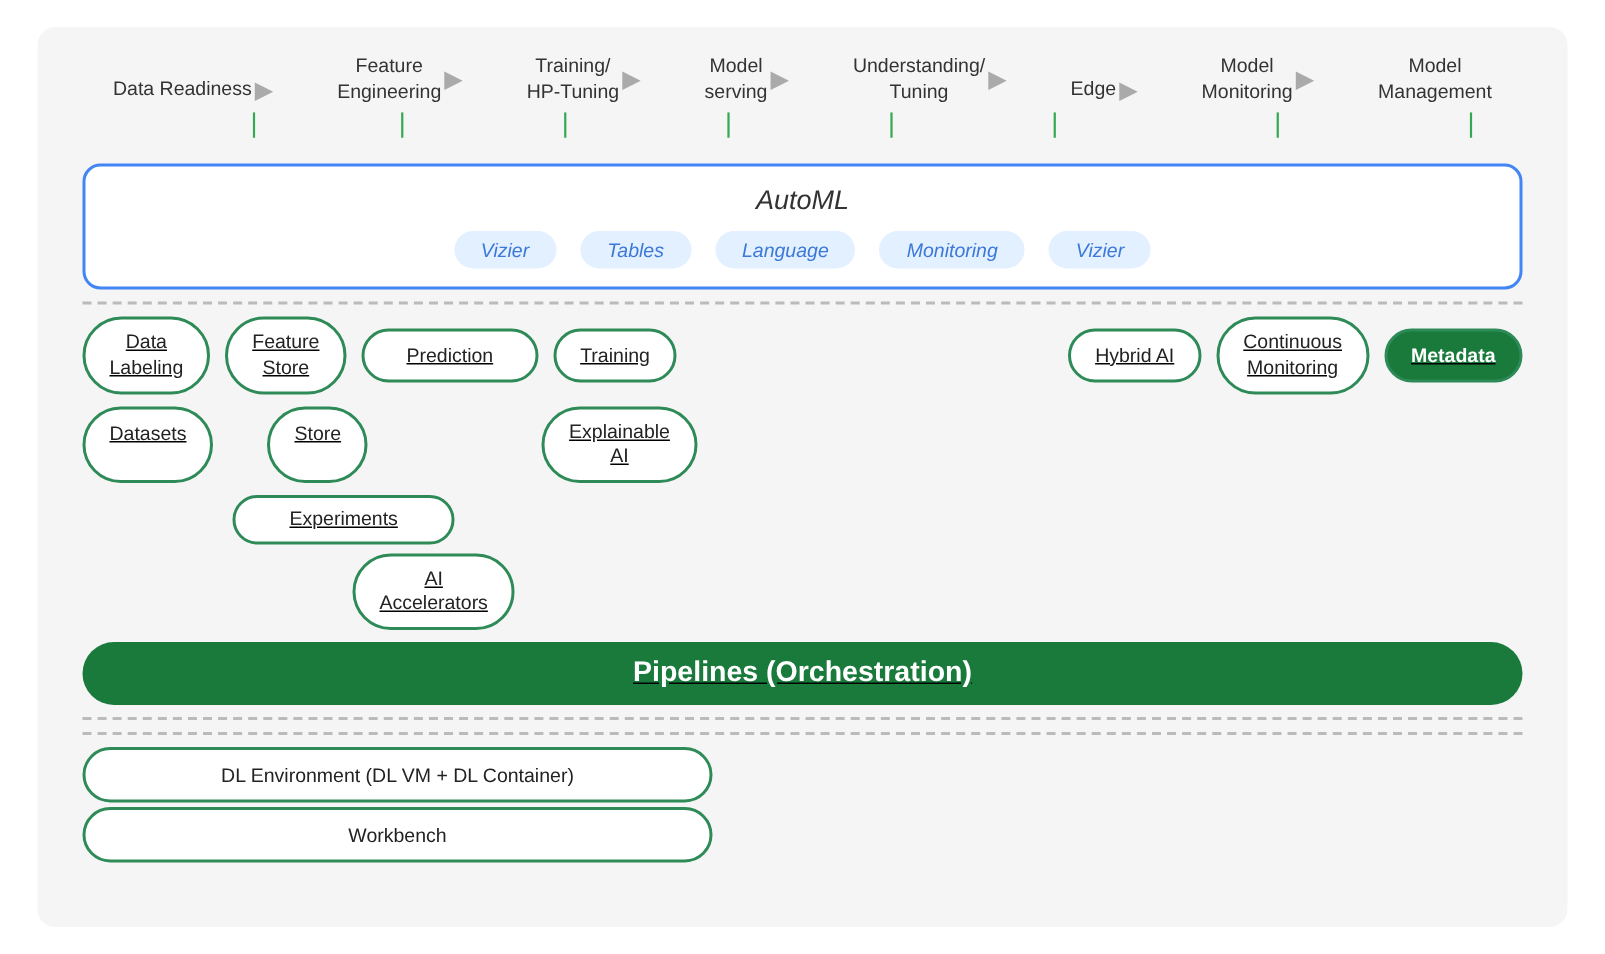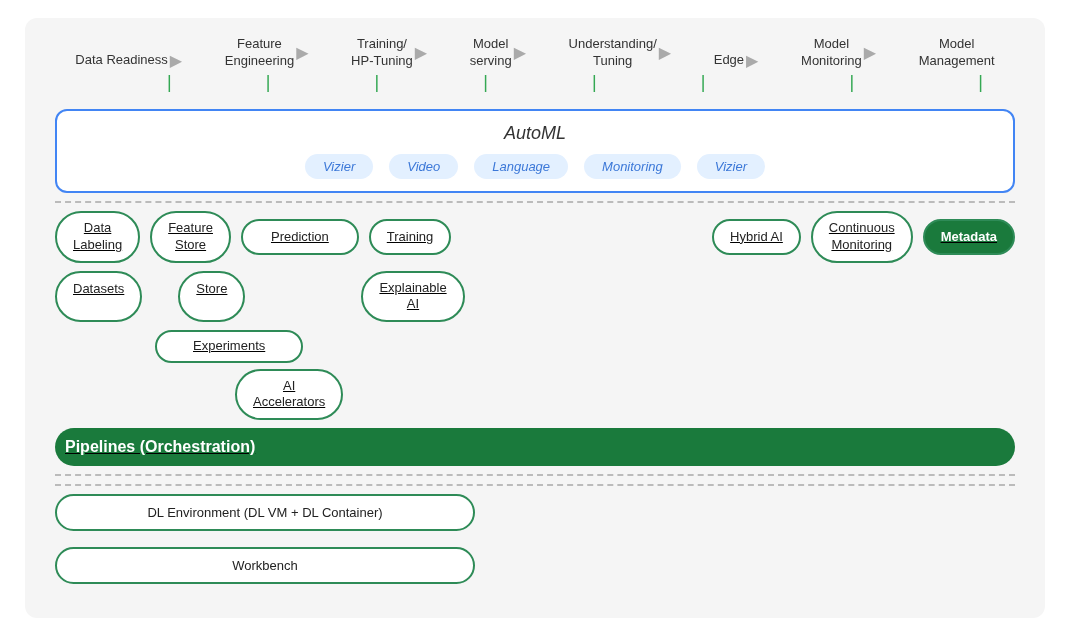--- a/index.html
+++ b/index.html
@@ -106,41 +106,42 @@
     }
     .pill.wide {
       padding: 7px 28px;
     }
 
     
     .pipelines-bar {
       background: #1a7a3c;
       border-radius: 30px;
       padding: 10px;
+      text-align: center;
       color: white;
-      font-size: 16px;
+      font-size: 19px;
       font-weight: bold;
       margin: 6px 0;
     }
 
     
     .bottom-section {
       border-top: 2px dashed #bbb;
       padding-top: 8px;
       margin-top: 4px;
     }
     .bottom-pill {
       border: 2px solid #2e8b57;
       border-radius: 30px;
       padding: 9px 20px;
       font-size: 13px;
       color: #222;
       background: white;
       text-align: center;
-      margin-bottom: 16px;
+      margin-bottom: 3px;
       width: 420px;
     }
 
     
     .row1 {
       display: flex;
       align-items: center;
       gap: 10px;
       margin-bottom: 8px;
       padding: 0 0;
@@ -203,21 +204,21 @@
     <span style="color:#34a853;font-size:18px;margin-right:20px;">|</span>
     <span style="color:#34a853;font-size:18px;margin-right:-20px;">|</span>
   </div>
 
   <div class="main-content">
 
     <div class="automl-box">
       <div class="automl-title">AutoML</div>
       <div class="automl-chips">
         <div class="automl-chip">Vizier</div>
-        <div class="automl-chip">Video</div>
+        <div class="automl-chip">Tables</div>
         <div class="automl-chip">Language</div>
         <div class="automl-chip">Monitoring</div>
         <div class="automl-chip">Vizier</div>
       </div>
     </div>
 
     <hr class="dashed-line">
 
     <div class="green-section">
 

